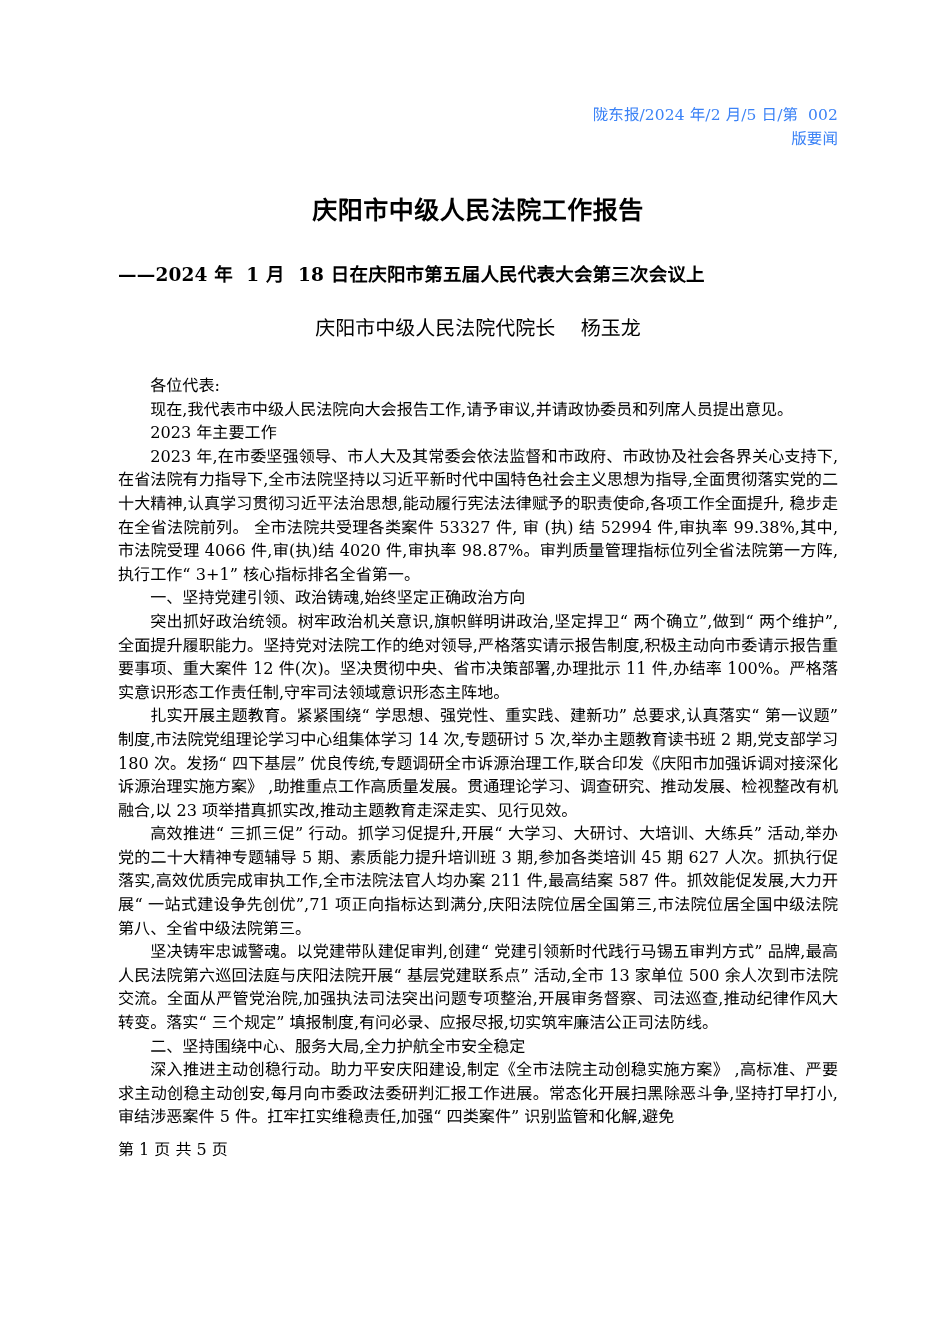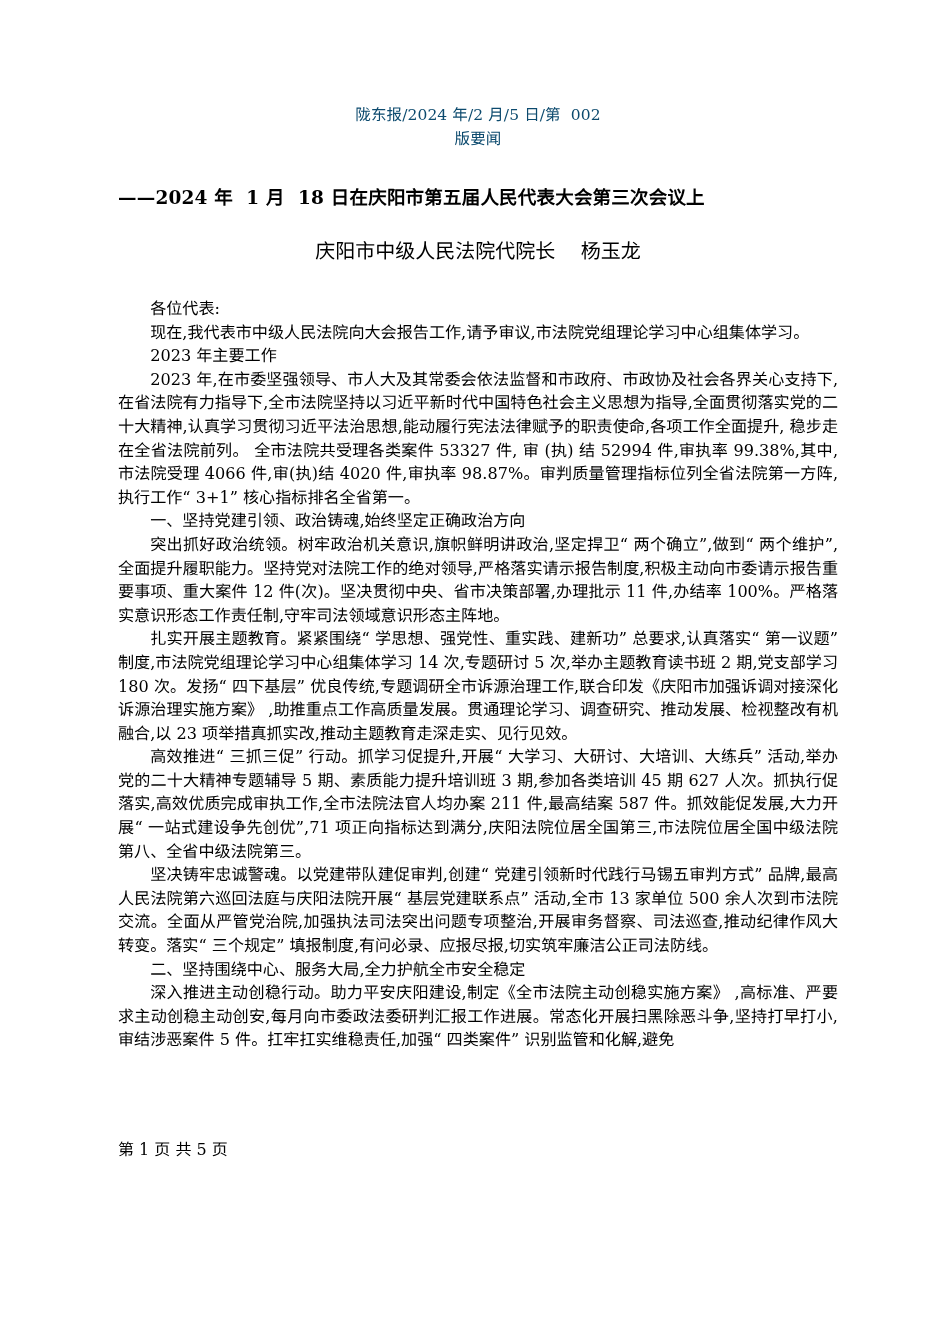--- a/index.html
+++ b/index.html
@@ -24,22 +24,22 @@
     position: absolute;
     left: 118px;
     top: 104px;
     width: 720px;
   }
 
   
   .source-header {
     font-size: 15.5px;
     line-height: 23.5px;
-    color: #0c4a6e;
-    text-align: center;
+    color: #3b82f6;
+    text-align: right;
     letter-spacing: 0.1px;
   }
   .source-header .sh-line { display: block; white-space: pre-wrap; }
 
   
   .doc-title {
     margin-top: 43px;
     font-size: 25px;
     font-weight: bold;
     text-align: center;
@@ -97,28 +97,29 @@
 
 <div class="page">
 
   <div class="content">
 
     <div class="source-header">
       <span class="sh-line">陇东报/2024 年/2 月/5 日/第  002</span>
       <span class="sh-line">版要闻</span>
     </div>
 
+    <h1 class="doc-title">庆阳市中级人民法院工作报告</h1>
 
     <h2 class="doc-subtitle">——2024 年  1 月  18 日在庆阳市第五届人民代表大会第三次会议上</h2>
 
     <div class="doc-byline">庆阳市中级人民法院代院长    杨玉龙</div>
 
     <div class="body-block">
       <p class="no-indent" style="text-indent:2em">各位代表:</p>
-      <p>现在,我代表市中级人民法院向大会报告工作,请予审议,市法院党组理论学习中心组集体学习。</p>
+      <p>现在,我代表市中级人民法院向大会报告工作,请予审议,并请政协委员和列席人员提出意见。</p>
       <p>2023 年主要工作</p>
       <p>2023 年,在市委坚强领导、市人大及其常委会依法监督和市政府、市政协及社会各界关心支持下,在省法院有力指导下,全市法院坚持以习近平新时代中国特色社会主义思想为指导,全面贯彻落实党的二十大精神,认真学习贯彻习近平法治思想,能动履行宪法法律赋予的职责使命,各项工作全面提升, 稳步走在全省法院前列。 全市法院共受理各类案件 53327 件, 审 (执) 结 52994 件,审执率 99.38%,其中,市法院受理 4066 件,审(执)结 4020 件,审执率 98.87%。审判质量管理指标位列全省法院第一方阵,执行工作“ 3+1” 核心指标排名全省第一。</p>
       <p>一、坚持党建引领、政治铸魂,始终坚定正确政治方向</p>
       <p>突出抓好政治统领。树牢政治机关意识,旗帜鲜明讲政治,坚定捍卫“ 两个确立”,做到“ 两个维护”,全面提升履职能力。坚持党对法院工作的绝对领导,严格落实请示报告制度,积极主动向市委请示报告重要事项、重大案件 12 件(次)。坚决贯彻中央、省市决策部署,办理批示 11 件,办结率 100%。严格落实意识形态工作责任制,守牢司法领域意识形态主阵地。</p>
       <p>扎实开展主题教育。紧紧围绕“ 学思想、强党性、重实践、建新功” 总要求,认真落实“ 第一议题” 制度,市法院党组理论学习中心组集体学习 14 次,专题研讨 5 次,举办主题教育读书班 2 期,党支部学习 180 次。发扬“ 四下基层” 优良传统,专题调研全市诉源治理工作,联合印发《庆阳市加强诉调对接深化诉源治理实施方案》 ,助推重点工作高质量发展。贯通理论学习、调查研究、推动发展、检视整改有机融合,以 23 项举措真抓实改,推动主题教育走深走实、见行见效。</p>
       <p>高效推进“ 三抓三促” 行动。抓学习促提升,开展“ 大学习、大研讨、大培训、大练兵” 活动,举办党的二十大精神专题辅导 5 期、素质能力提升培训班 3 期,参加各类培训 45 期 627 人次。抓执行促落实,高效优质完成审执工作,全市法院法官人均办案 211 件,最高结案 587 件。抓效能促发展,大力开展“ 一站式建设争先创优”,71 项正向指标达到满分,庆阳法院位居全国第三,市法院位居全国中级法院第八、全省中级法院第三。</p>
       <p>坚决铸牢忠诚警魂。以党建带队建促审判,创建“ 党建引领新时代践行马锡五审判方式” 品牌,最高人民法院第六巡回法庭与庆阳法院开展“ 基层党建联系点” 活动,全市 13 家单位 500 余人次到市法院交流。全面从严管党治院,加强执法司法突出问题专项整治,开展审务督察、司法巡查,推动纪律作风大转变。落实“ 三个规定” 填报制度,有问必录、应报尽报,切实筑牢廉洁公正司法防线。</p>
       <p>二、坚持围绕中心、服务大局,全力护航全市安全稳定</p>
       <p class="last-line">深入推进主动创稳行动。助力平安庆阳建设,制定《全市法院主动创稳实施方案》 ,高标准、严要求主动创稳主动创安,每月向市委政法委研判汇报工作进展。常态化开展扫黑除恶斗争,坚持打早打小,审结涉恶案件 5 件。扛牢扛实维稳责任,加强“ 四类案件” 识别监管和化解,避免</p>
     </div>

